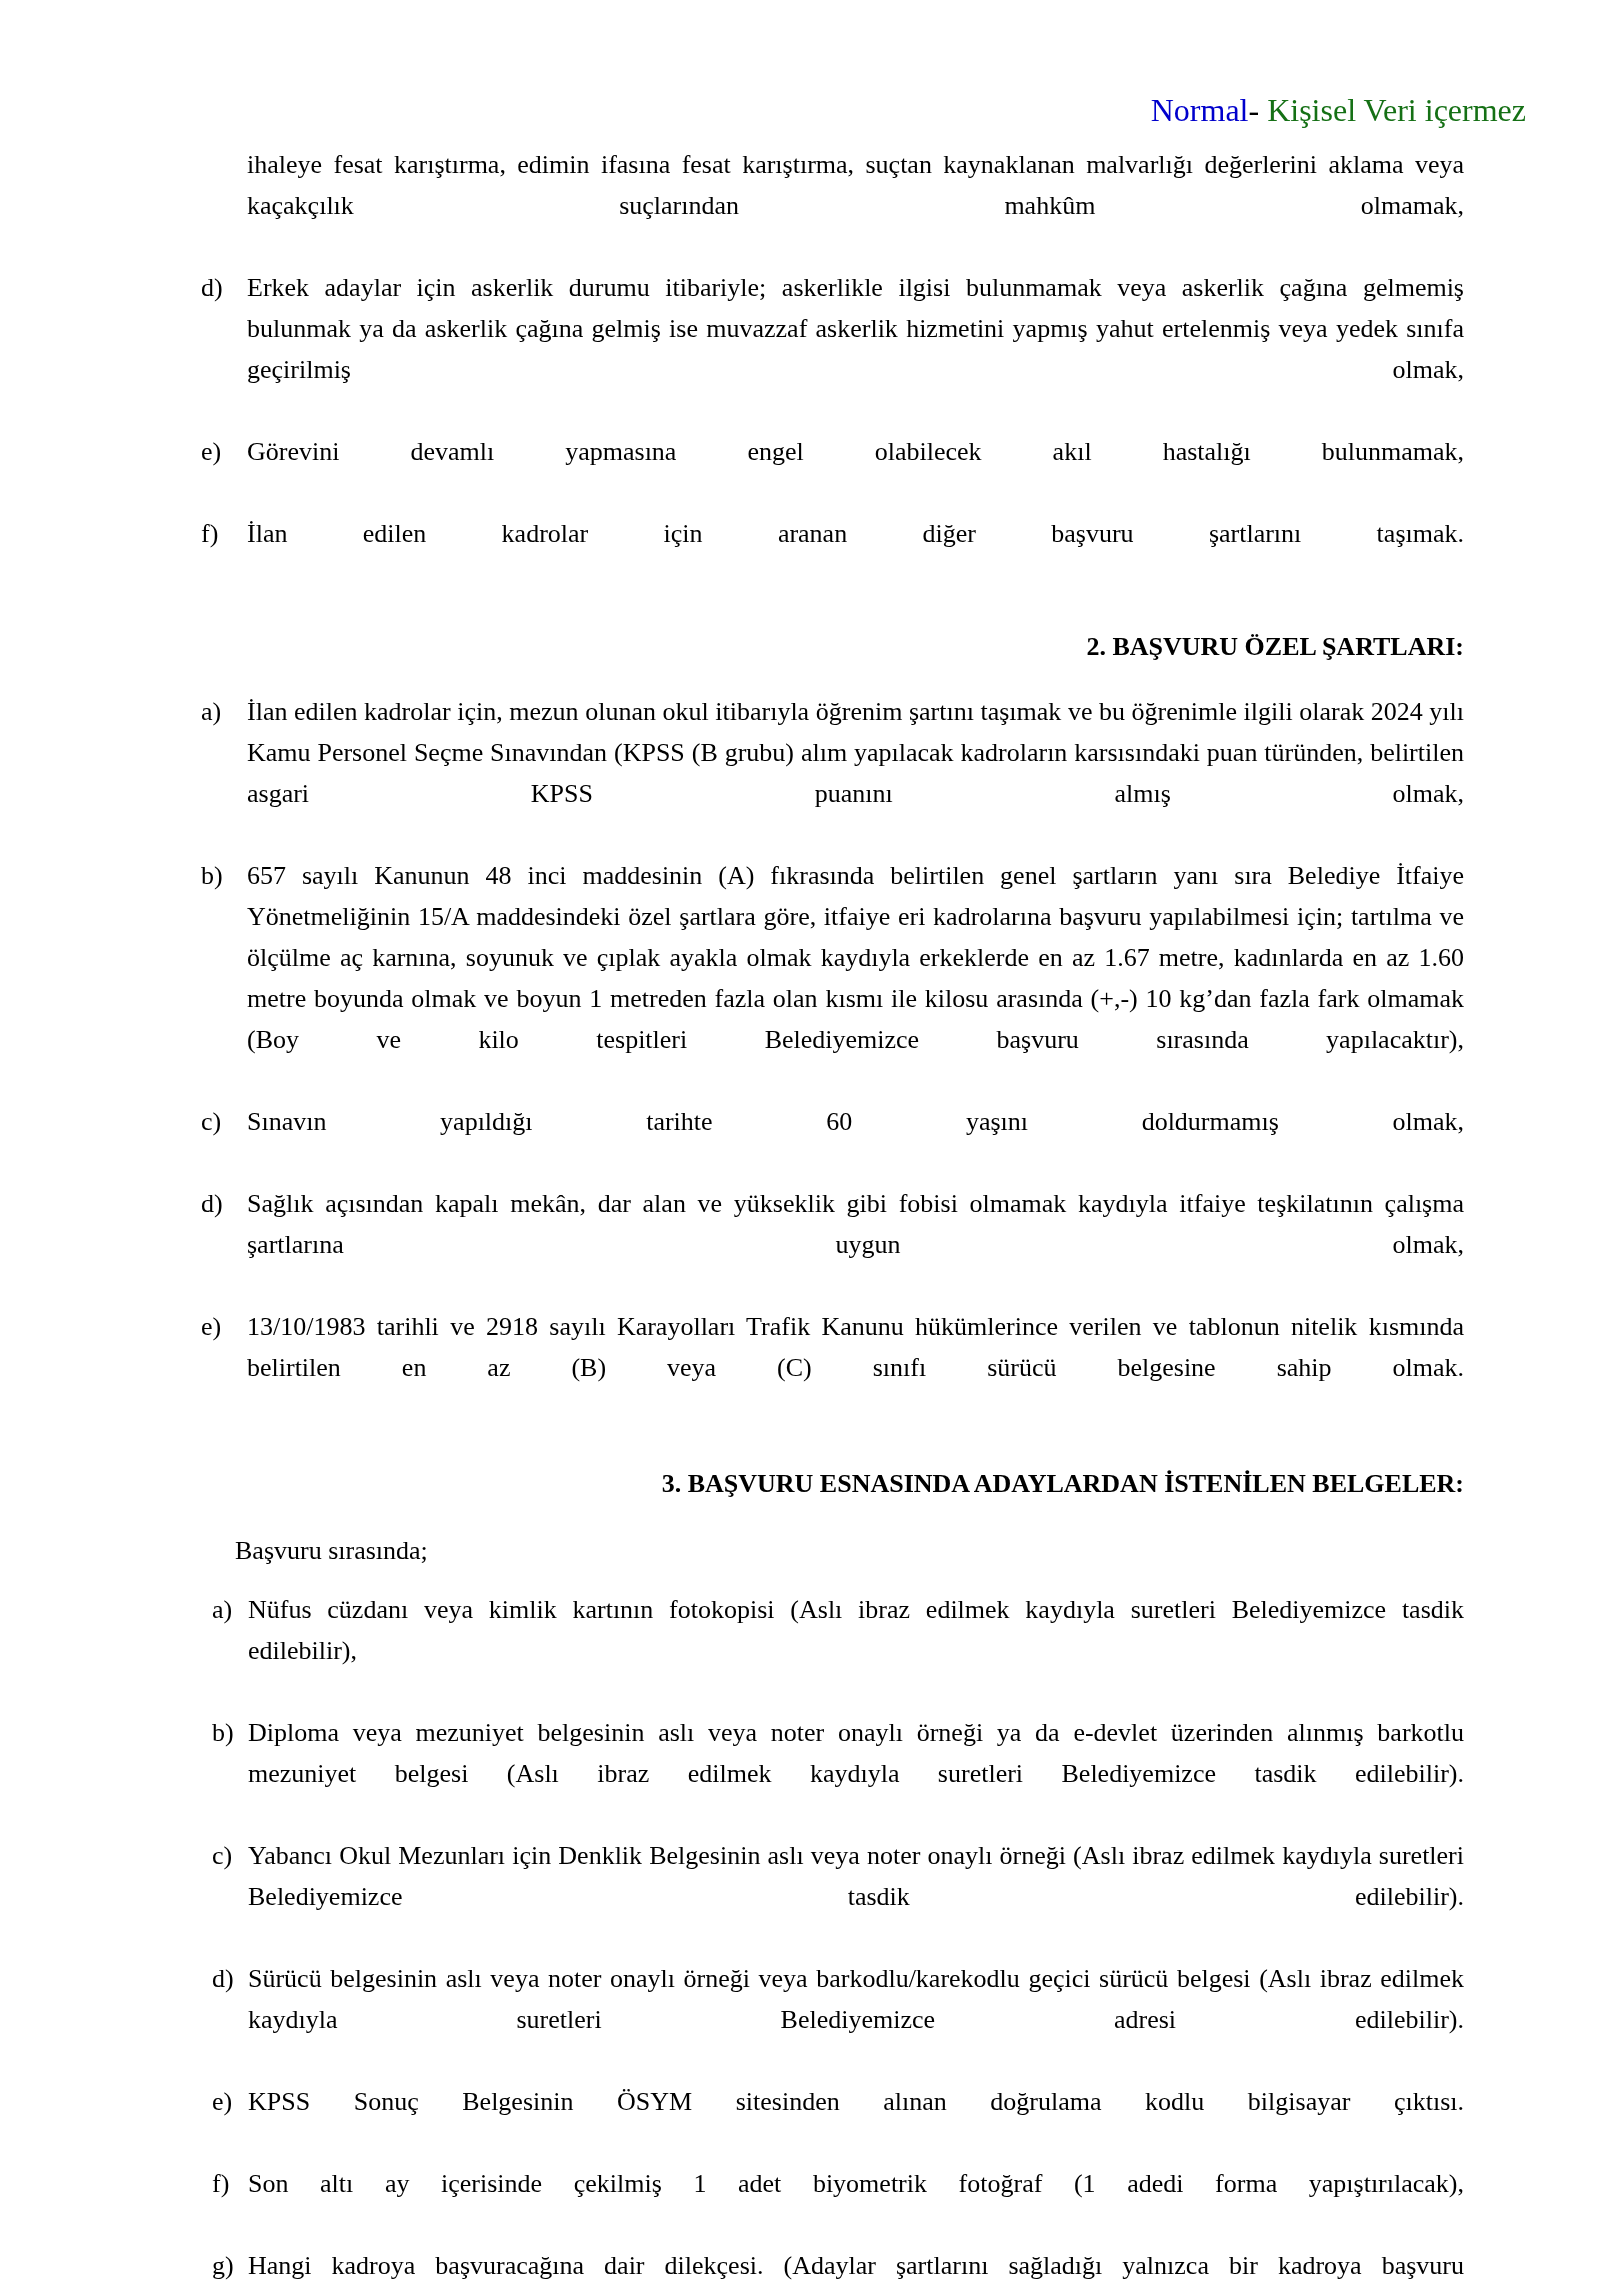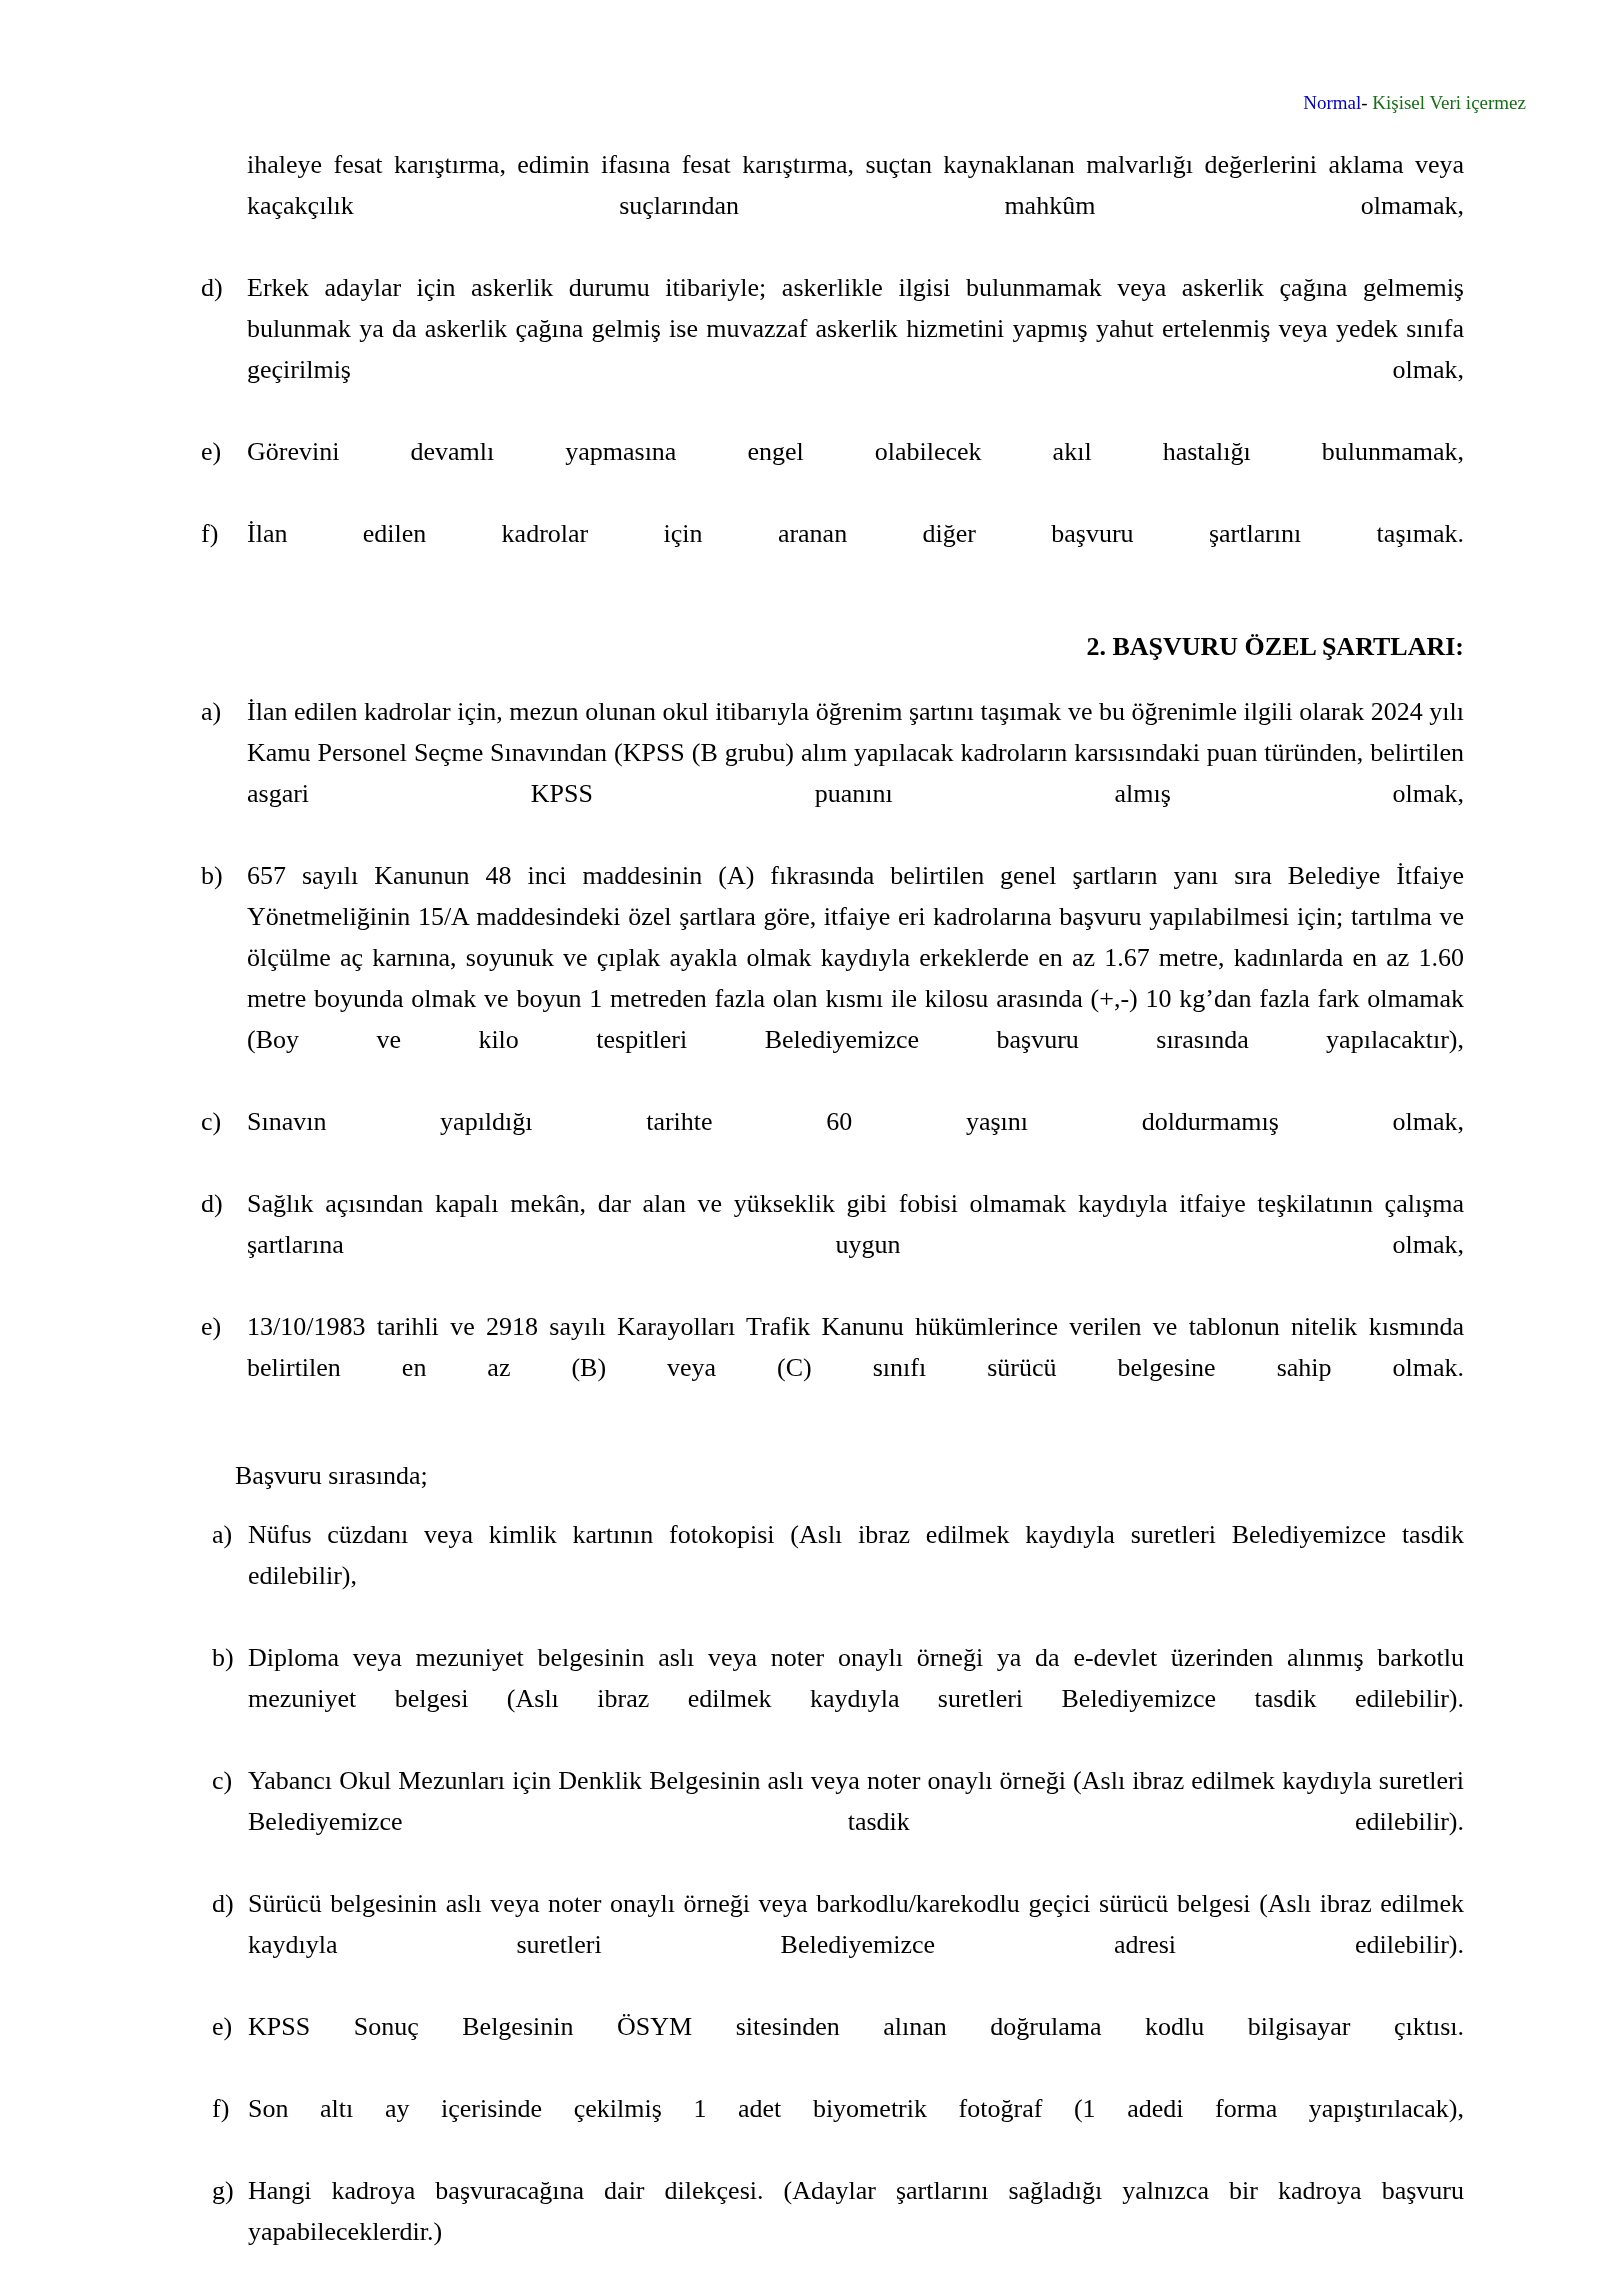--- a/index.html
+++ b/index.html
@@ -17,21 +17,21 @@
     font-family: "Liberation Serif", "DejaVu Serif", serif;
     color: #000000;
     overflow: hidden;
   }
 
   
   .doc-header {
     position: absolute;
     top: 93px;
     right: 97px;
-    font-size: 19px;
+    font-size: 32px;
     line-height: 1.1;
     white-space: nowrap;
   }
   .doc-header .hdr-normal { color: #0000cc; }
   .doc-header .hdr-sep    { color: #000000; }
   .doc-header .hdr-kvk    { color: #157015; }
 
   
   .content {
     position: absolute;
@@ -168,20 +168,21 @@
       <li class="alpha-item">
         <span class="marker">d)</span>
         <span class="item-text">Sağlık açısından kapalı mekân, dar alan ve yükseklik gibi fobisi olmamak kaydıyla itfaiye teşkilatının çalışma şartlarına uygun olmak,</span>
       </li>
       <li class="alpha-item">
         <span class="marker">e)</span>
         <span class="item-text">13/10/1983 tarihli ve 2918 sayılı Karayolları Trafik Kanunu hükümlerince verilen ve tablonun nitelik kısmında belirtilen en az (B) veya (C) sınıfı sürücü belgesine sahip olmak.</span>
       </li>
     </ul>
 
+    <h2 class="section-heading tight-top">3. BAŞVURU ESNASINDA ADAYLARDAN İSTENİLEN BELGELER:</h2>
 
     <p class="block-para lead-indent" style="margin-top:26px;">Başvuru sırasında;</p>
 
     <ul class="alpha-list docs">
       <li class="alpha-item">
         <span class="marker">a)</span>
         <span class="item-text">Nüfus cüzdanı veya kimlik kartının fotokopisi (Aslı ibraz edilmek kaydıyla suretleri Belediyemizce tasdik edilebilir),</span>
       </li>
       <li class="alpha-item">
         <span class="marker">b)</span>

